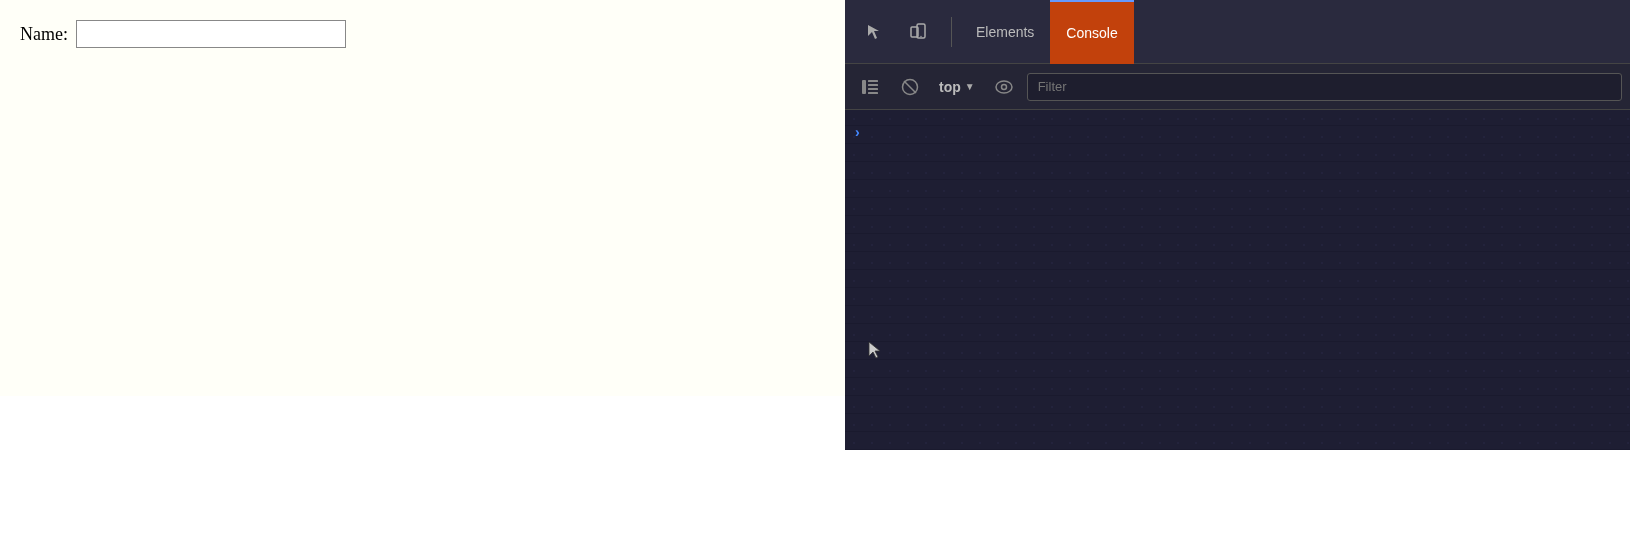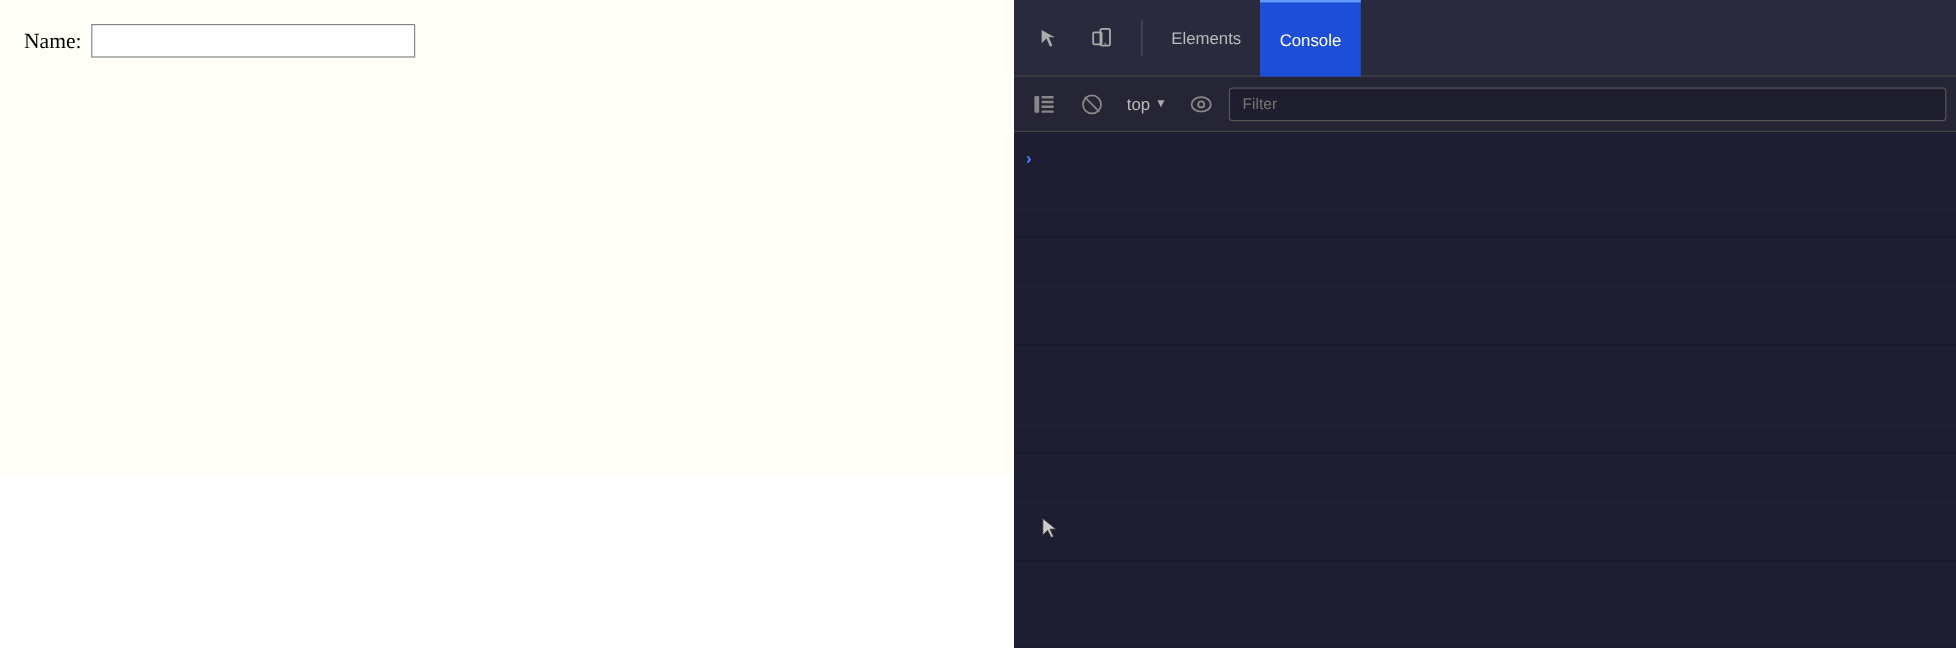--- a/index.html
+++ b/index.html
@@ -38,21 +38,21 @@
       height: 28px;
       background: #fff;
       font-size: 14px;
       padding: 2px 4px;
       outline: none;
     }
 
     
     #devtools-panel {
       width: 785px;
-      height: 540px;
+      height: 450px;
       background-color: #1a1a2e;
       display: flex;
       flex-direction: column;
       flex-shrink: 0;
     }
 
     
     #devtools-tabs {
       width: 100%;
       height: 64px;
@@ -90,21 +90,21 @@
       align-items: center;
       padding: 0 16px;
       font-size: 14px;
       cursor: pointer;
       color: #bbb;
       white-space: nowrap;
     }
 
     .devtools-tab.active {
       color: #fff;
-      background-color: #1d4ed8;
+      background-color: #c2410c;
       border-top: 2px solid #6699ff;
     }
 
     
     #devtools-toolbar {
       width: 100%;
       height: 46px;
       background-color: #252535;
       display: flex;
       align-items: center;
@@ -130,20 +130,21 @@
       display: flex;
       align-items: center;
       background: transparent;
       border: none;
       color: #bbb;
       font-size: 14px;
       cursor: pointer;
       padding: 4px 6px;
       border-radius: 4px;
       gap: 4px;
+      font-weight: bold;
     }
 
     .chevron-down {
       font-size: 10px;
       color: #aaa;
     }
 
     .filter-input {
       flex: 1;
       background: #1e1e2e;

